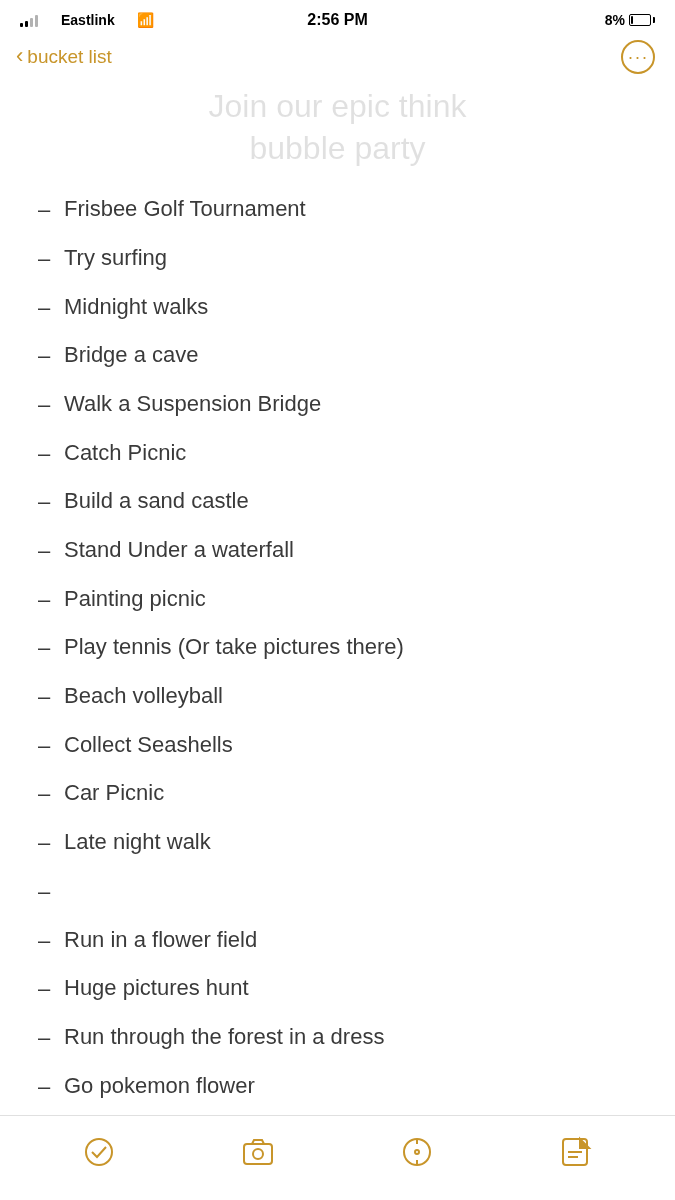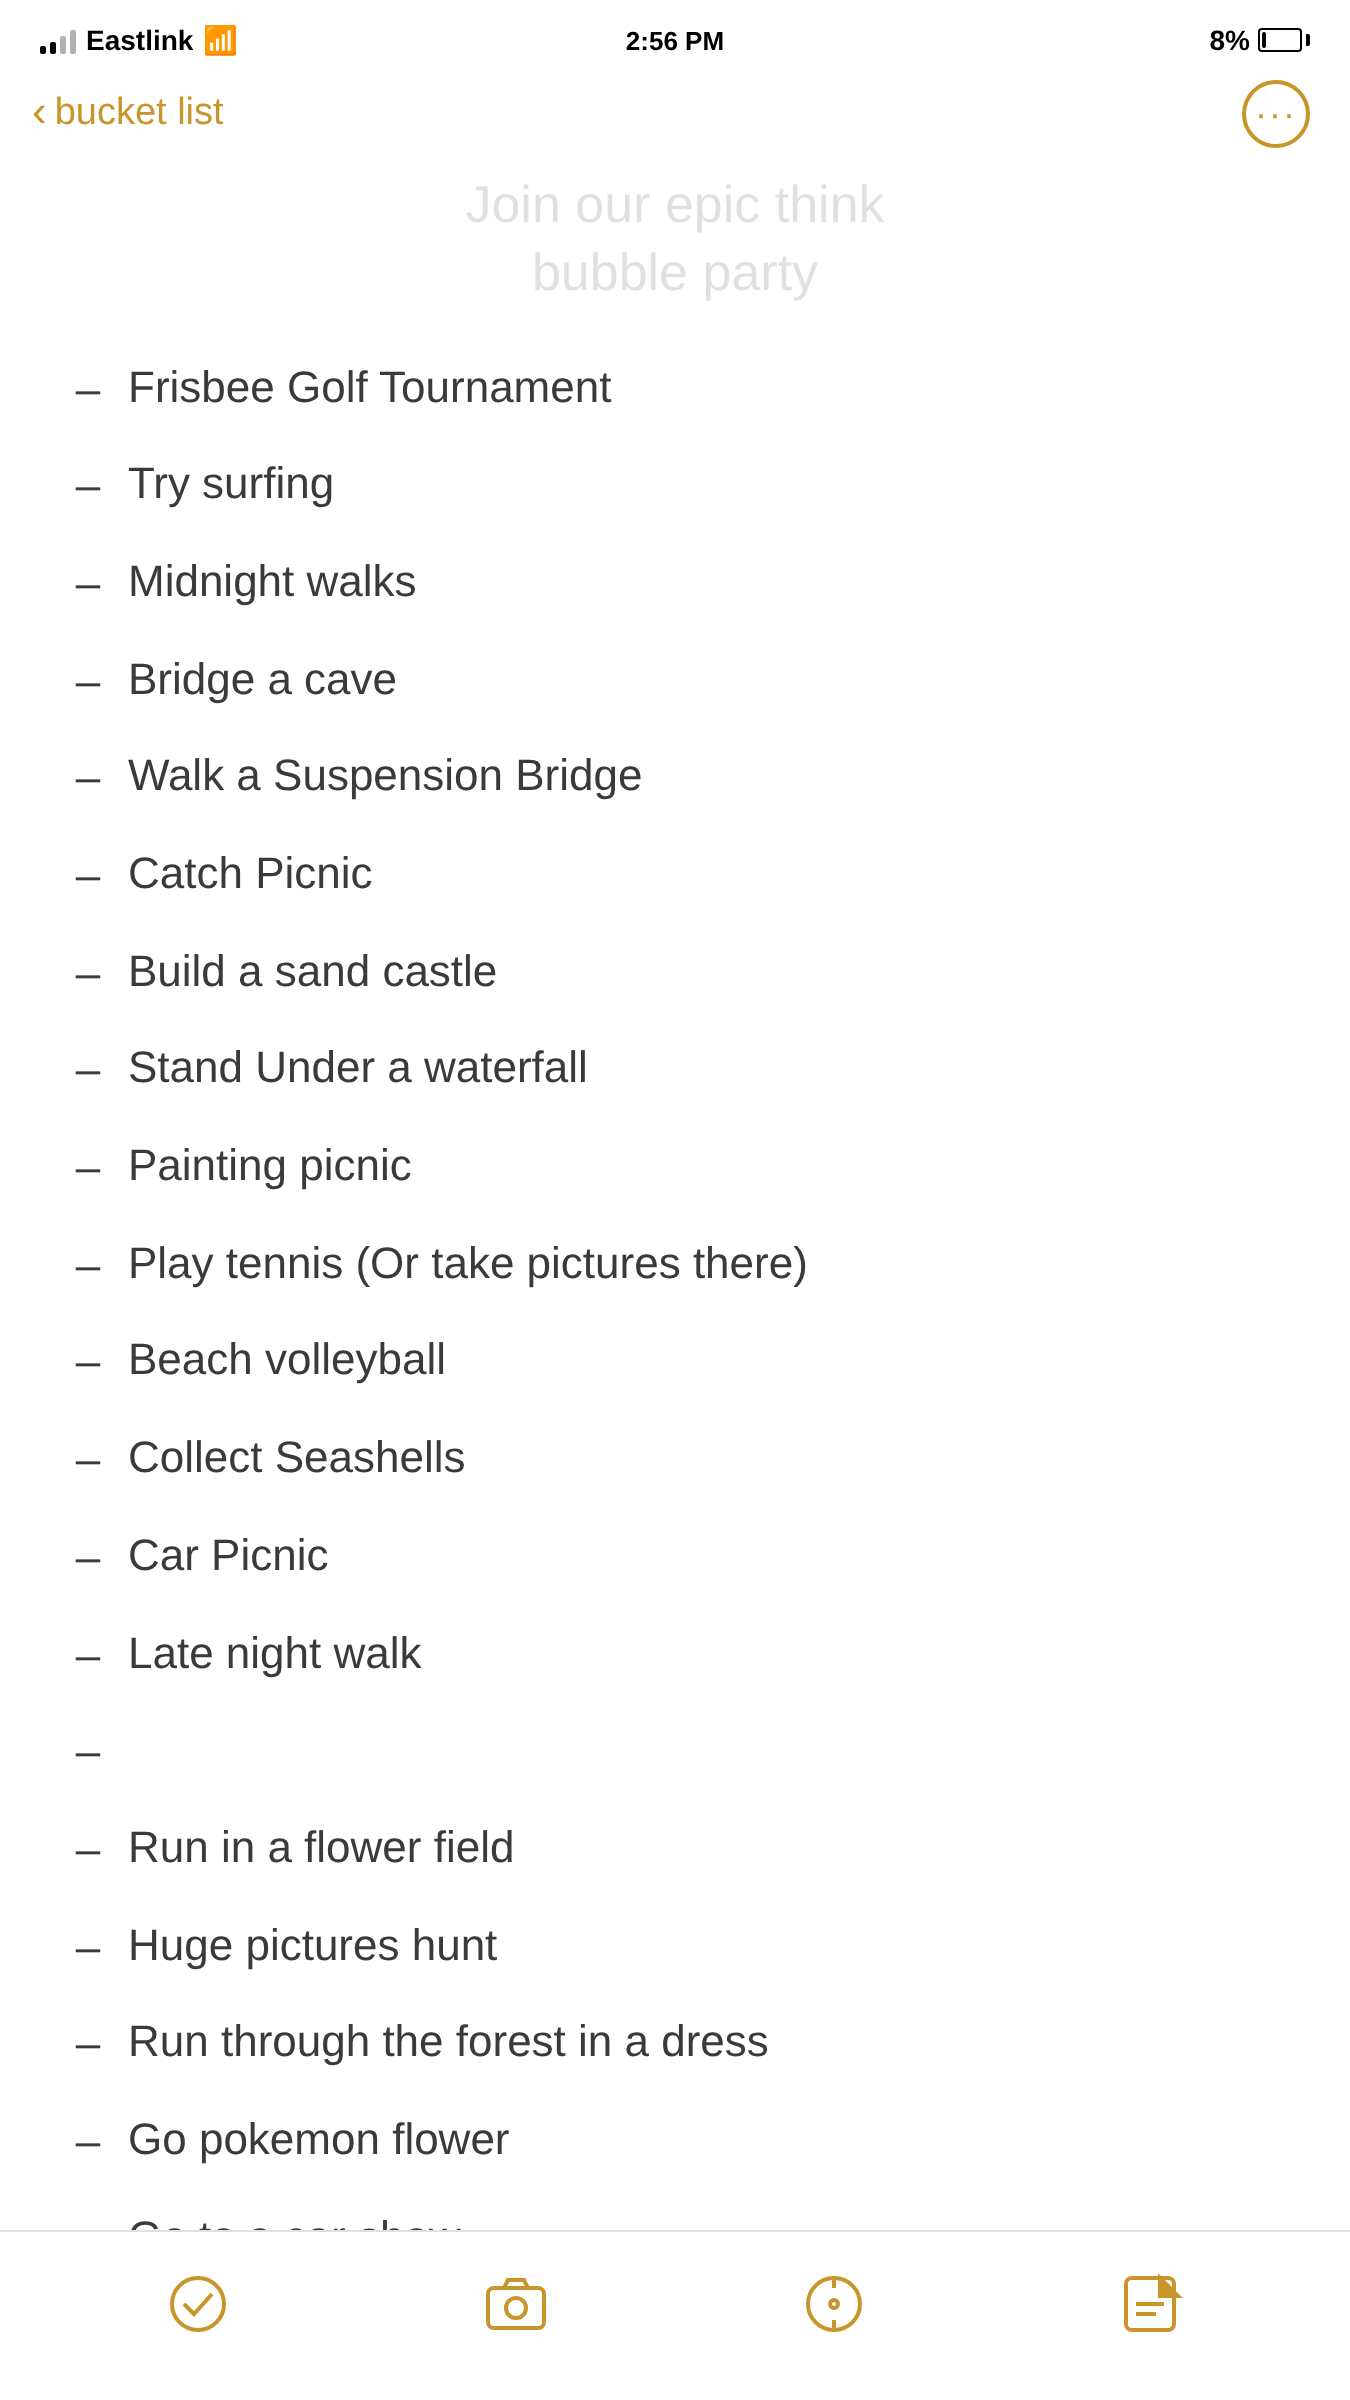--- a/index.html
+++ b/index.html
@@ -20,32 +20,32 @@
       align-items: center;
       padding: 12px 20px 8px 20px;
       font-size: 15px;
       font-weight: 600;
       color: #000;
     }
 
     .status-left {
       display: flex;
       align-items: center;
-      gap: 5px;
+      gap: 23px;
     }
 
     .status-carrier {
       font-size: 14px;
     }
 
     .status-time {
       position: absolute;
       left: 50%;
       transform: translateX(-50%);
-      font-size: 13px;
+      font-size: 16px;
       font-weight: 600;
     }
 
     .status-right {
       display: flex;
       align-items: center;
       gap: 4px;
       font-size: 14px;
     }
 
@@ -140,21 +140,21 @@
       font-size: 18px;
       letter-spacing: 1px;
       cursor: pointer;
     }
 
     
     .bg-header {
       text-align: center;
       padding: 0 20px 8px;
       color: rgba(0,0,0,0.12);
-      font-size: 26px;
+      font-size: 32px;
       font-weight: 500;
       line-height: 1.3;
     }
 
     
     .list-container {
       padding: 8px 24px 100px 24px;
     }
 
     .list-item {

